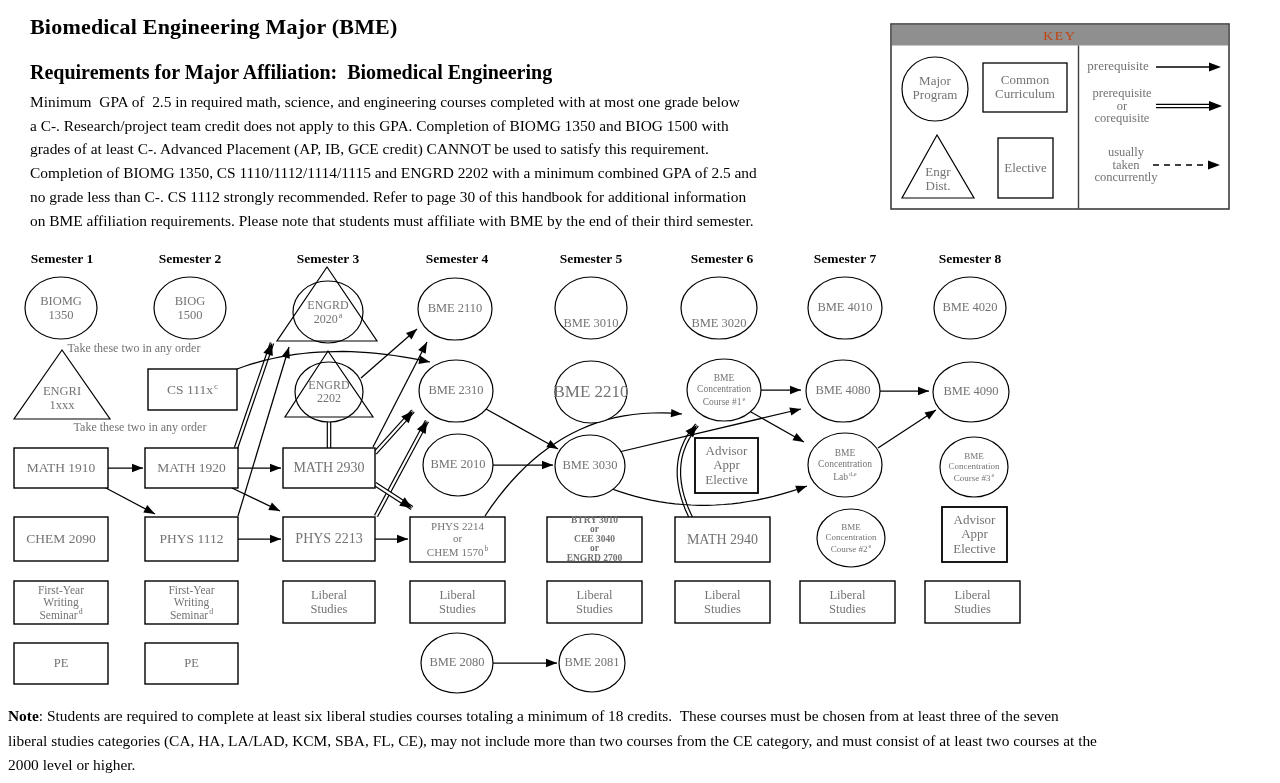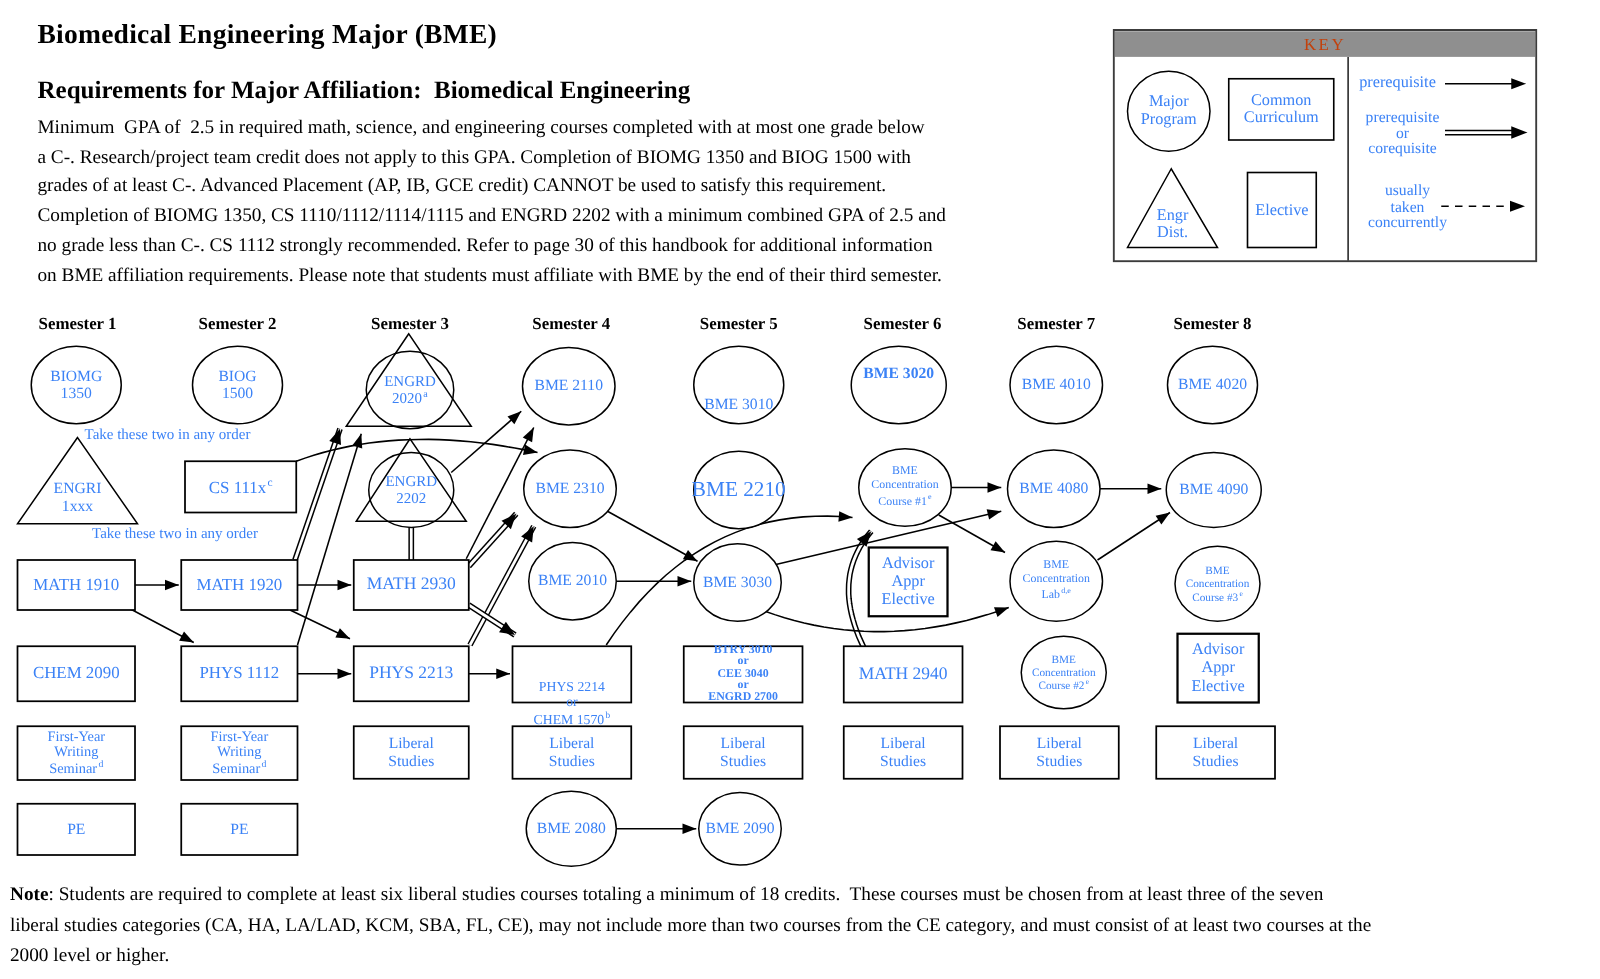--- a/index.html
+++ b/index.html
@@ -5,21 +5,21 @@
   html,body{margin:0;padding:0;background:#fff;}
   .stage{position:relative;width:1280px;height:783px;background:#ffffff;color:#000;
          font-family:"Liberation Serif","DejaVu Serif",serif;overflow:hidden;}
   .title{position:absolute;left:30px;top:14px;font-size:22px;font-weight:bold;letter-spacing:.2px;}
   .subtitle{position:absolute;left:30px;top:61px;font-size:20px;font-weight:bold;white-space:pre-wrap;}
   .req{position:absolute;left:30px;top:90px;width:905px;font-size:15.4px;line-height:1.54;white-space:pre-wrap;}
   .note{position:absolute;left:8px;top:704px;width:1268px;font-size:15.4px;line-height:1.6;white-space:pre-wrap;}
   .note b{font-weight:bold;}
   .chart-svg{position:absolute;left:0;top:0;}
   .nlabel,.klabel,.ann{position:absolute;transform:translate(-50%,-50%);text-align:center;
-         white-space:pre-line;line-height:1.08;color:#3b82f6;}
+         white-space:pre-line;line-height:1.08;color:#737373;}
   .sem{position:absolute;transform:translateX(-50%);top:251px;font-size:13.5px;font-weight:bold;}
   .ann{font-size:12px;}
   .key{position:absolute;left:890px;top:23px;width:340px;height:187px;}
   .key-title{font-weight:normal;font-size:13.5px;color:#c2410c;letter-spacing:2px;}
   sup{font-size:68%;margin-left:1px;}
 </style>
 </head>
 <body>
 
 <div class="stage">
@@ -336,38 +336,38 @@
       <div class="nlabel" style="left: 191.5px; top: 602.5px; font-size: 11.5px;"><span>First-Year
 Writing
 Seminar</span><sup>d</sup></div>
       <div class="nlabel" style="left: 61px; top: 663.5px; font-size: 12.5px;"><span>PE</span></div>
       <div class="nlabel" style="left: 191.5px; top: 663.5px; font-size: 12.5px;"><span>PE</span></div>
       <div class="nlabel" style="left: 329px; top: 602px; font-size: 12.5px;"><span>Liberal
 Studies</span></div>
       <div class="nlabel" style="left: 455px; top: 309px; font-size: 12.5px;"><span>BME 2110</span></div>
       <div class="nlabel" style="left: 456px; top: 391px; font-size: 12.5px;"><span>BME 2310</span></div>
       <div class="nlabel" style="left: 458px; top: 465px; font-size: 12.5px;"><span>BME 2010</span></div>
-      <div class="nlabel" style="left: 457.5px; top: 539.5px; font-size: 11px; line-height: 1.18; margin-top: 24px;"><span>PHYS 2214
+      <div class="nlabel" style="left: 457.5px; top: 539.5px; font-size: 11px; line-height: 1.18;"><span>PHYS 2214
 or
 CHEM 1570</span><sup>b</sup></div>
       <div class="nlabel" style="left: 457.5px; top: 602px; font-size: 12.5px;"><span>Liberal
 Studies</span></div>
       <div class="nlabel" style="left: 457px; top: 663px; font-size: 12.5px;"><span>BME 2080</span></div>
       <div class="nlabel" style="left: 591px; top: 308px; font-size: 12.5px; margin-top: 16px;"><span>BME 3010</span></div>
       <div class="nlabel" style="left: 591px; top: 392px; font-size: 17px;"><span>BME 2210</span></div>
       <div class="nlabel" style="left: 590px; top: 466px; font-size: 12.5px;"><span>BME 3030</span></div>
       <div class="nlabel" style="left: 594.5px; top: 539.5px; font-size: 9.5px; font-weight: bold; line-height: 1;"><span>BTRY 3010
 or
 CEE 3040
 or
 ENGRD 2700</span></div>
       <div class="nlabel" style="left: 594.5px; top: 602px; font-size: 12.5px;"><span>Liberal
 Studies</span></div>
-      <div class="nlabel" style="left: 592px; top: 663px; font-size: 12.5px;"><span>BME 2090</span></div>
-      <div class="nlabel" style="left: 719px; top: 299px; font-size: 12.5px; font-weight: bold;"><span>BME 3020</span></div>
+      <div class="nlabel" style="left: 592px; top: 663px; font-size: 12.5px;"><span>BME 2081</span></div>
+      <div class="nlabel" style="left: 719px; top: 324px; font-size: 12.5px;"><span>BME 3020</span></div>
       <div class="nlabel" style="left: 724px; top: 390px; font-size: 9.5px; line-height: 1.15;"><span>BME
 Concentration
 Course #1</span><sup>e</sup></div>
       <div class="nlabel" style="left: 726.5px; top: 465.5px; font-size: 13px; line-height: 1.15;"><span>Advisor
 Appr
 Elective</span></div>
       <div class="nlabel" style="left: 722.5px; top: 539.5px; font-size: 14px;"><span>MATH 2940</span></div>
       <div class="nlabel" style="left: 722.5px; top: 602px; font-size: 12.5px;"><span>Liberal
 Studies</span></div>
       <div class="nlabel" style="left: 845px; top: 308px; font-size: 12.5px;"><span>BME 4010</span></div>

